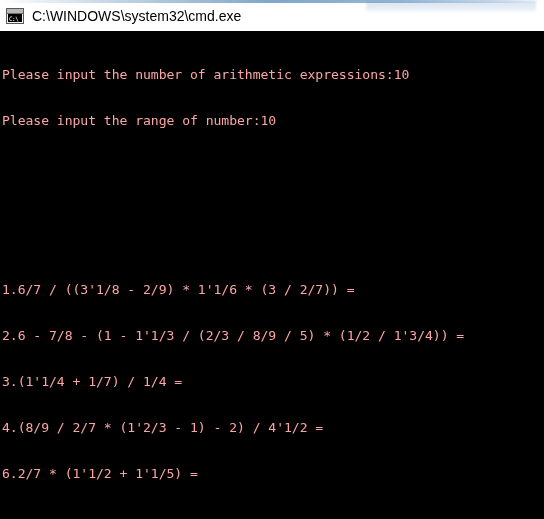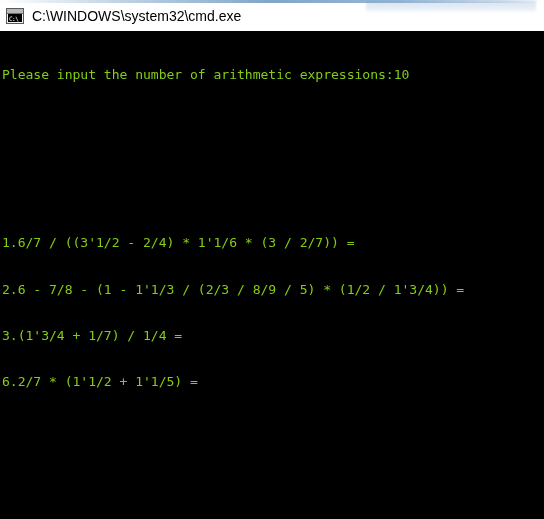--- a/index.html
+++ b/index.html
@@ -98,21 +98,21 @@
     line-height: 16px;
     position: relative;
     z-index: 2;
     white-space: pre;
   }
 
   
   #console {
     flex: 1 1 auto;
     background: #000000;
-    color: #84cc16;
+    color: #fca5a5;
     font-family: "DejaVu Sans Mono", "Liberation Mono", monospace;
     font-size: 13.1px;
     line-height: 15.35px;
     letter-spacing: -0.05px;
     padding: 5px 0 0 2px;
     box-sizing: border-box;
     white-space: pre;
     overflow: hidden;
   }
   #console .line {
@@ -135,27 +135,29 @@
     <div id="app-icon">
       <div class="bar"></div>
       <div class="scr">C:\</div>
     </div>
 
     <div id="title-text">C:\WINDOWS\system32\cmd.exe</div>
   </div>
 
   <div id="console">
     <div class="line">Please input the number of arithmetic expressions:10</div>
+    <div class="line">Please input the range of number:10</div>
 
     <div class="blank"></div>
     <div class="blank"></div>
 
-    <div class="line">1.6/7 / ((3'1/2 - 2/4) * 1'1/6 * (3 / 2/7)) =</div>
+    <div class="line">1.6/7 / ((3'1/8 - 2/9) * 1'1/6 * (3 / 2/7)) =</div>
     <div class="line">2.6 - 7/8 - (1 - 1'1/3 / (2/3 / 8/9 / 5) * (1/2 / 1'3/4)) =</div>
-    <div class="line">3.(1'3/4 + 1/7) / 1/4 =</div>
+    <div class="line">3.(1'1/4 + 1/7) / 1/4 =</div>
+    <div class="line">4.(8/9 / 2/7 * (1'2/3 - 1) - 2) / 4'1/2 =</div>
     <div class="line">6.2/7 * (1'1/2 + 1'1/5) =</div>
     
     
     
     
 
     
     
 
     

